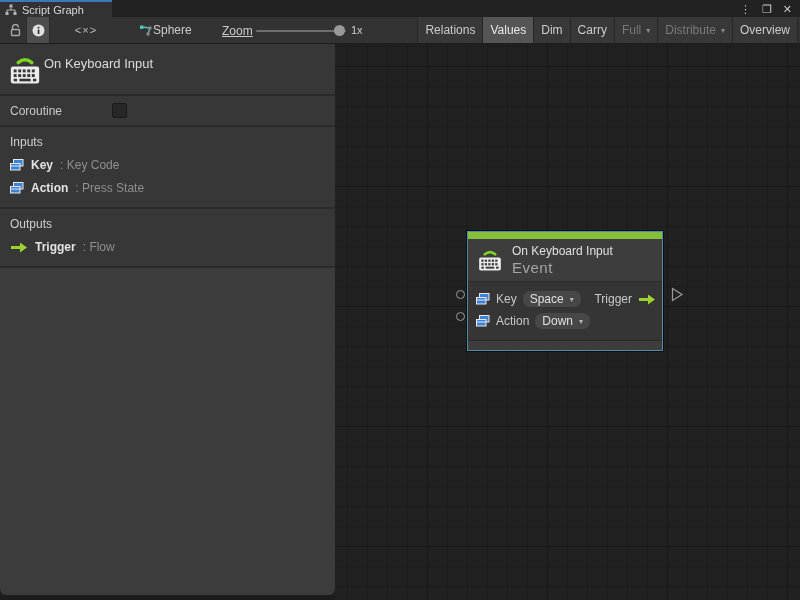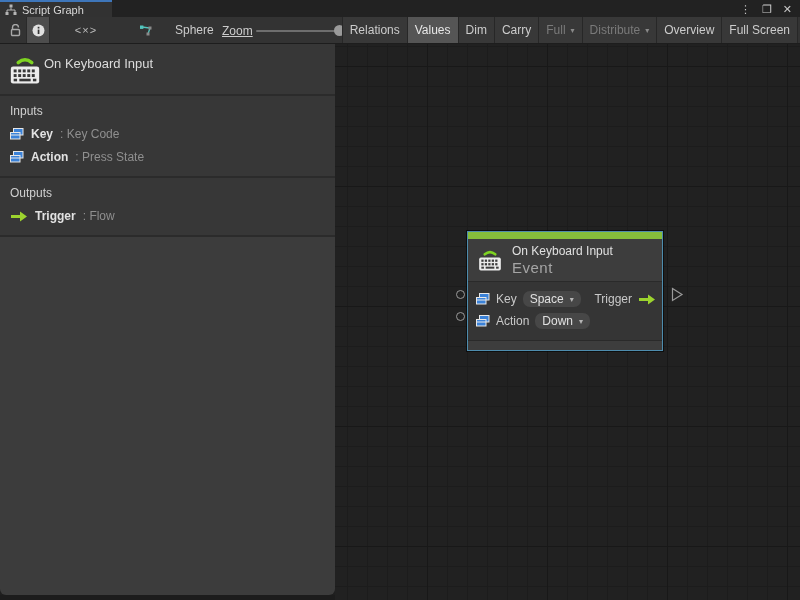--- a/index.html
+++ b/index.html
@@ -22,21 +22,21 @@
 
   
   .toolbar {
     position:absolute; left:0; top:17px; width:800px; height:27px;
     background:#333333; border-bottom:1px solid #1d1d1d;
   }
   .tb-icon { position:absolute; top:0; height:26px; display:flex; align-items:center; justify-content:center; color:#b5b5b5; }
   .lock-btn { left:6px; width:18px; }
   .info-btn { left:26px; width:24px; background:#4d4d4d; border-left:1px solid #2a2a2a; border-right:1px solid #2a2a2a; }
   .code-btn { left:72px; width:28px; font-size:11px; color:#bdbdbd; letter-spacing:1px; }
-  .sphere-chip { position:absolute; left:139px; top:0; height:26px; display:flex; align-items:center; gap:22px; color:#cccccc; font-size:12px; }
+  .sphere-chip { position:absolute; left:139px; top:0; height:26px; display:flex; align-items:center; gap:0; color:#cccccc; font-size:12px; }
   .zoom-label { position:absolute; left:222px; top:7px; color:#cccccc; font-size:12px;text-decoration:underline; }
   .zoom-track { position:absolute; left:256px; top:13px; width:90px; height:2px; background:#6e6e6e; border-radius:1px; }
   .zoom-handle { position:absolute; left:334px; top:8px; width:11px; height:11px; border-radius:50%; background:#9a9a9a; }
   .zoom-value { position:absolute; left:351px; top:7px; color:#cccccc; font-size:11px; }
   .tb-buttons { position:absolute; right:2px; top:0; height:26px; display:flex; }
   .tb-btn {
     height:26px; display:flex; align-items:center; gap:5px; padding:0 7px;
     background:#383838; border-left:1px solid #272727; color:#cccccc; font-size:12px; cursor:default;
   }
   .tb-btn:last-child { border-right:1px solid #272727; }
@@ -176,23 +176,20 @@
     <div class="tb-btn disabled">
       <span>Full</span>
       <span class="caret">▾</span>
     </div>
     <div class="tb-btn disabled">
       <span>Distribute</span>
       <span class="caret">▾</span>
     </div>
     <div class="tb-btn">
       <span>Overview</span>
-    </div>
-    <div class="tb-btn">
-      <span>Full Screen</span>
     </div>
   </div>
 </div>
 
 <div class="canvas"></div>
 <div class="under-panel"></div>
 
 <div class="node-wrap">
   <div class="port-circle pc-1"></div>
   <div class="port-circle pc-2"></div>
@@ -284,20 +281,24 @@
           <rect x="17" y="18.6" width="2.6" height="2.6"></rect>
           <rect x="21" y="18.6" width="2.6" height="2.6"></rect>
         <rect x="5" y="22.7" width="3" height="2.3"></rect>
           <rect x="10" y="22.7" width="10" height="2.3"></rect>
           <rect x="22" y="22.7" width="3" height="2.3"></rect>
       </g>
     </svg>
     <span class="unit-title">On Keyboard Input</span>
   </div>
 
+  <div class="coroutine-row">
+    <span class="coroutine-label">Coroutine</span>
+    <div class="checkbox"></div>
+  </div>
 
   <div class="section">
     <div class="section-title">Inputs</div>
     <div class="port-line">
       <svg width="14" height="12" viewBox="0 0 14 12">
         <rect x="3.5" y="0.5" width="9.5" height="6.5" fill="#3b82d8" stroke="#e8e8e8" stroke-width="1"></rect>
         <rect x="0.5" y="4.5" width="9.5" height="6.5" fill="#3b82d8" stroke="#e8e8e8" stroke-width="1"></rect>
         <line x1="0.5" y1="7" x2="10" y2="7" stroke="#e8e8e8" stroke-width="1"></line>
       </svg>
       <span class="pname">Key</span>

